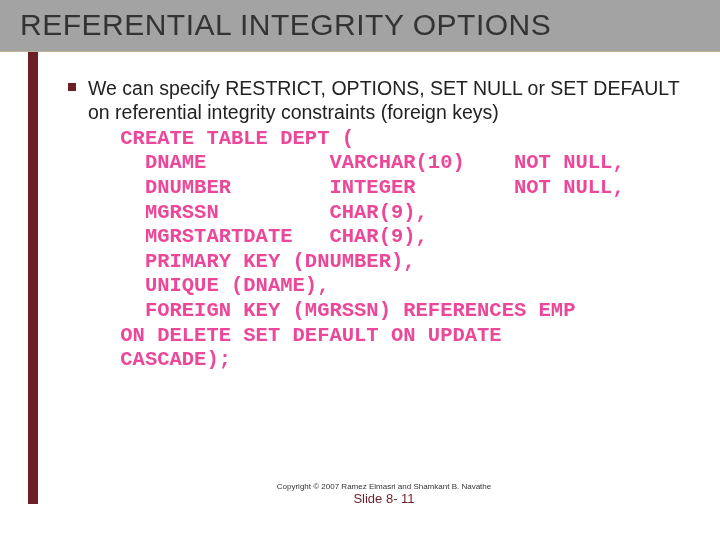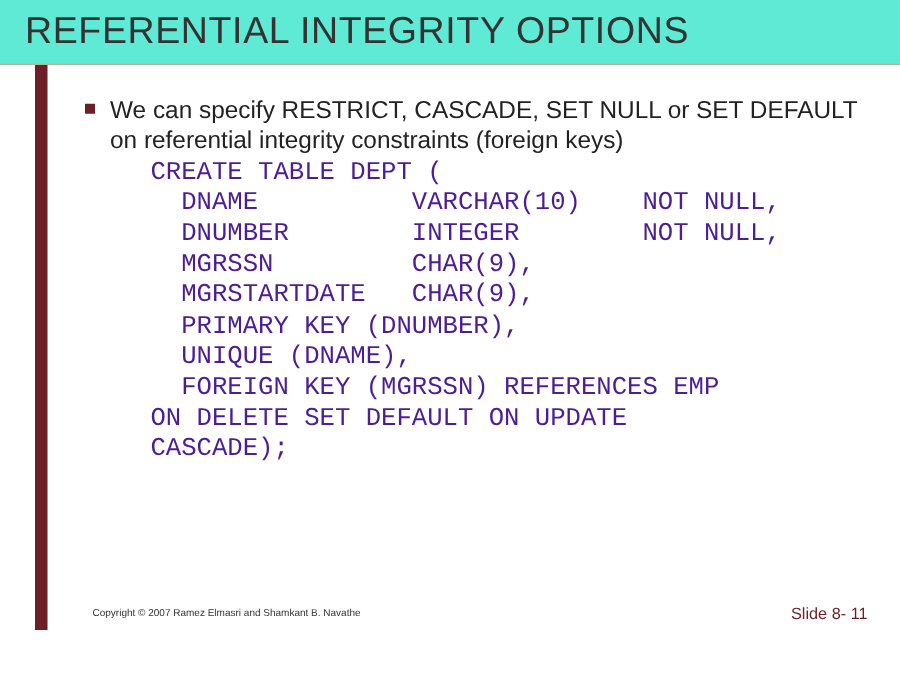--- a/index.html
+++ b/index.html
@@ -5,21 +5,21 @@
   * { margin: 0; padding: 0; box-sizing: border-box; }
   body {
     width: 720px;
     height: 540px;
     background: #ffffff;
     font-family: Arial, Helvetica, sans-serif;
     position: relative;
     overflow: hidden;
   }
   .header {
-    background: #5eead4;
+    background: #a3a3a3;
     padding: 8px 20px 10px 20px;
     border-bottom: 1px solid #b8b394;
   }
   .title {
     font-size: 30px;
     font-weight: normal;
     color: #333;
     line-height: 1.1;
     letter-spacing: 0.5px;
   }
@@ -51,38 +51,39 @@
     margin-top: 7px;
     flex-shrink: 0;
   }
   .lead {
     font-size: 19.5px;
     color: #222;
     line-height: 1.25;
   }
   .code {
     font-family: "Courier New", Courier, monospace;
-    font-weight: normal;
+    font-weight: bold;
     font-size: 20.5px;
-    color: #4c1d95;
+    color: #ec4899;
     white-space: pre;
     line-height: 1.2;
     margin-top: 2px;
     margin-left: 20px;
   }
   .footer {
     position: absolute;
     left: 0;
     right: 0;
     bottom: 0;
     height: 22px;
     display: flex;
     align-items: center;
-    justify-content: space-between;
+    justify-content: flex-start;
     padding: 0 26px 6px 60px;
+    flex-direction: column;
   }
   .copyright {
     font-size: 8px;
     color: #333;
   }
   .slidenum {
     font-size: 13px;
     font-weight: normal;
     color: #6b1f26;
   }
@@ -94,21 +95,21 @@
   <h1 class="title">REFERENTIAL INTEGRITY OPTIONS</h1>
 </div>
 
 <div class="body-wrap">
   <div class="left-stripe"></div>
 
   <div class="content">
     <div class="bullet-row">
       <div class="bullet"></div>
       <div>
-        <div class="lead">We can specify RESTRICT, CASCADE, SET NULL or SET DEFAULT on referential integrity constraints (foreign keys)</div>
+        <div class="lead">We can specify RESTRICT, OPTIONS, SET NULL or SET DEFAULT on referential integrity constraints (foreign keys)</div>
         <div class="code"> CREATE TABLE DEPT (
    DNAME          VARCHAR(10)    NOT NULL,
    DNUMBER        INTEGER        NOT NULL,
    MGRSSN         CHAR(9),
    MGRSTARTDATE   CHAR(9),
    PRIMARY KEY (DNUMBER),
    UNIQUE (DNAME),
    FOREIGN KEY (MGRSSN) REFERENCES EMP
  ON DELETE SET DEFAULT ON UPDATE
  CASCADE);</div>

